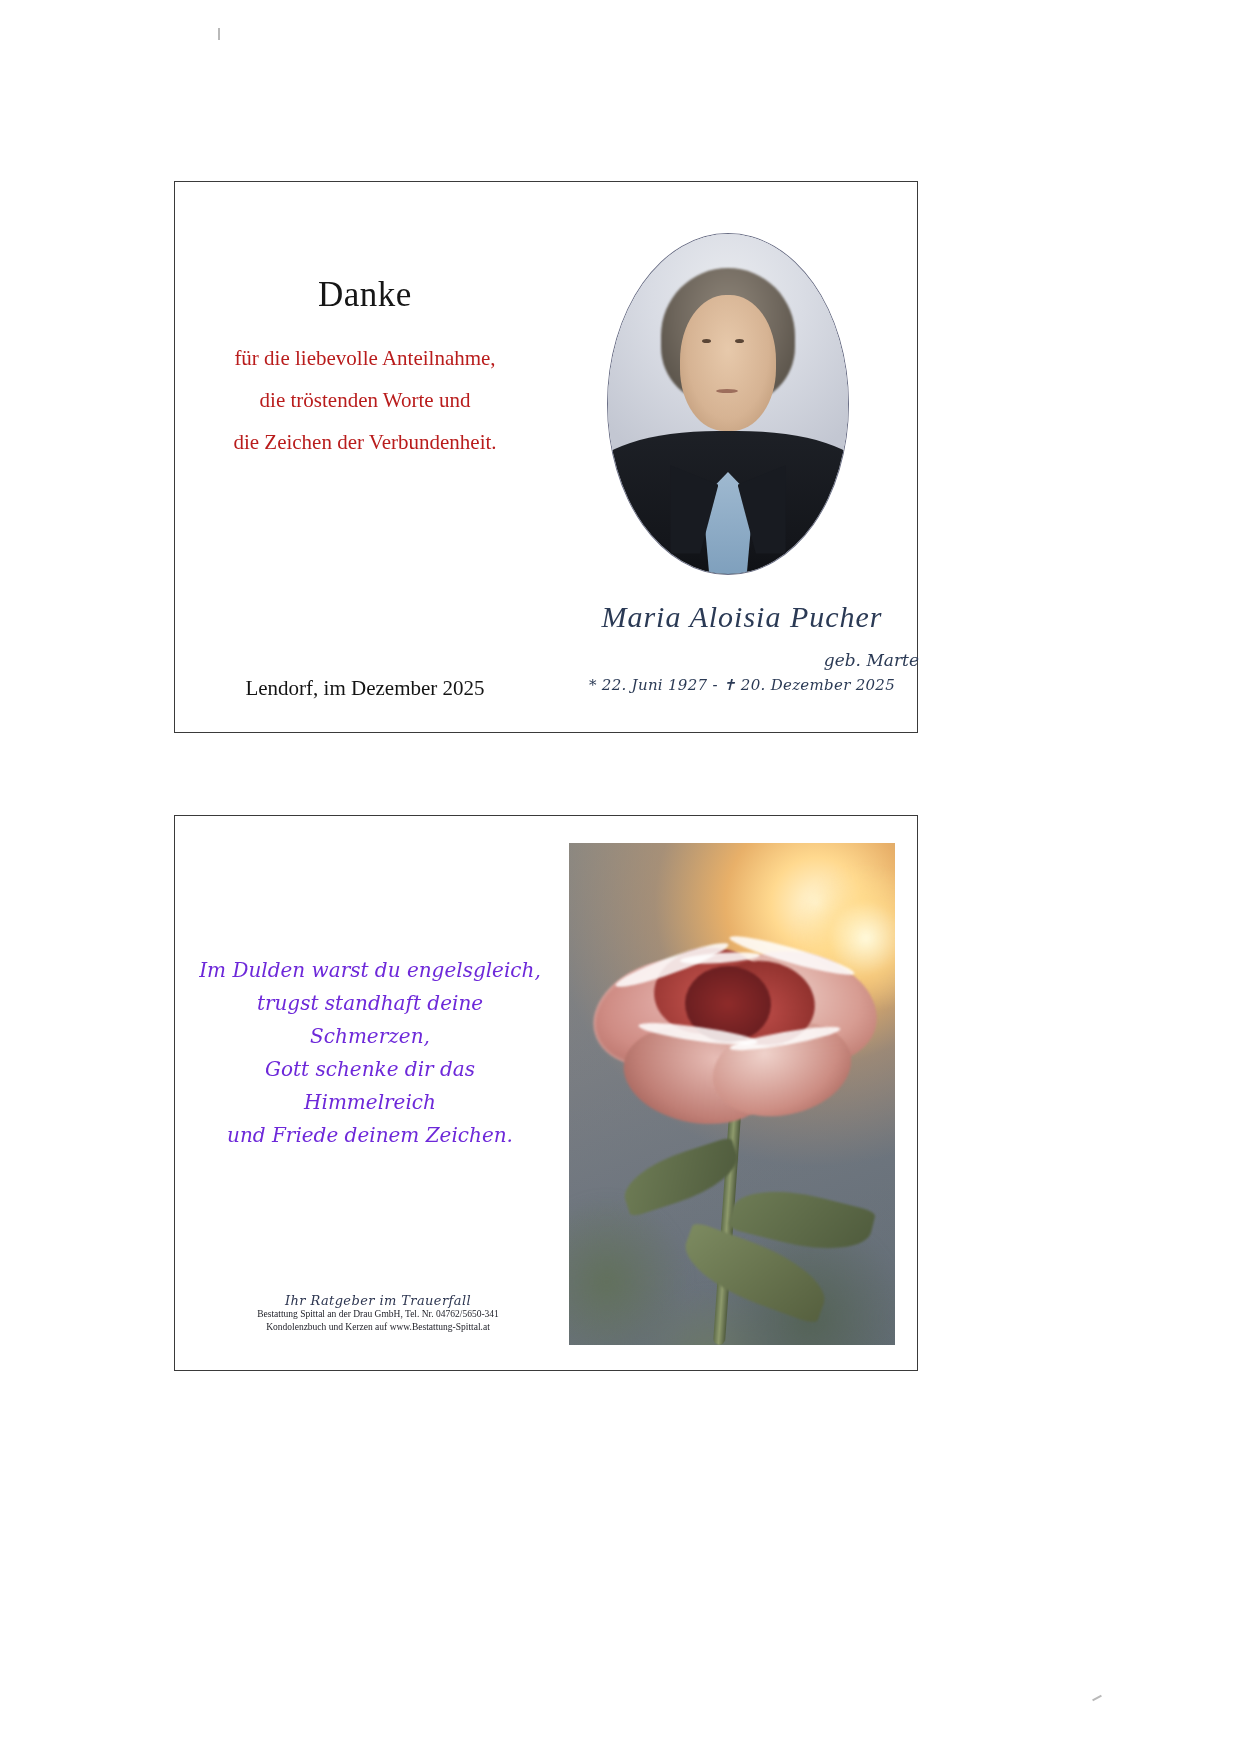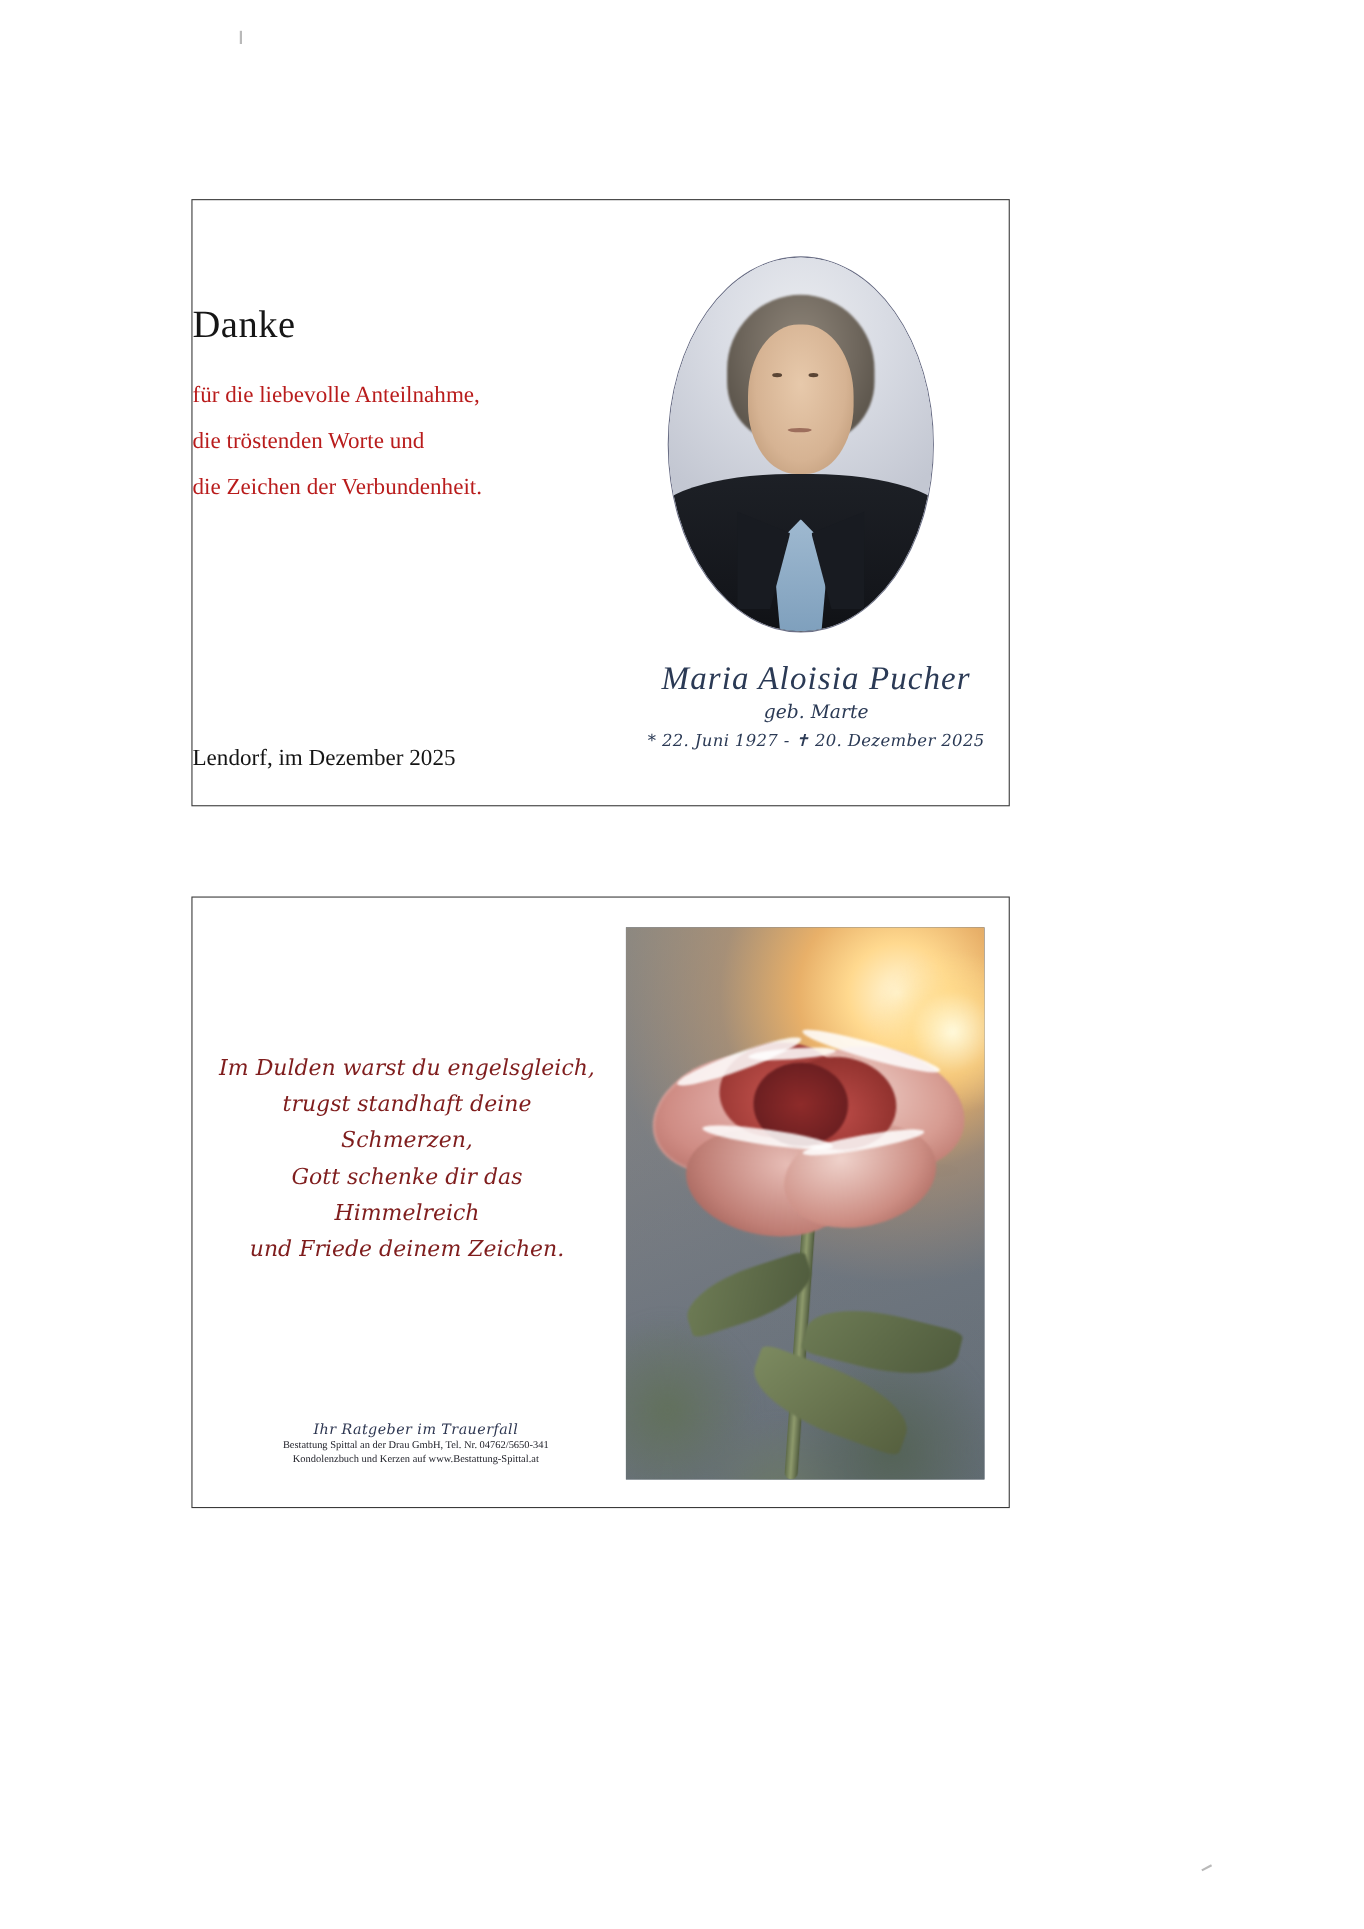--- a/index.html
+++ b/index.html
@@ -29,21 +29,21 @@
     width: 744px;
     height: 552px;
   }
 
   .danke-left {
     position: absolute;
     left: 0;
     top: 0;
     width: 380px;
     height: 100%;
-    text-align: left;
+    text-align: center;
   }
   .danke-title {
     position: absolute;
     top: 93px;
     left: 0;
     width: 100%;
     font-size: 35px;
     letter-spacing: 0.5px;
     color: #161616;
   }
@@ -169,22 +169,23 @@
     font-family: Liberation Serif, serif;
     font-style: italic;
     font-size: 30px;
     letter-spacing: 1px;
     color: #2b3a55;
   }
   .name-born {
     font-family: "DejaVu Serif", "Liberation Serif", serif;
     font-style: italic;
     font-size: 17px;
-    margin-top: 4px;
+    margin-top: 16px;
     color: #2b3a55;
+    text-align: right;
   }
   .name-dates {
     font-family: "DejaVu Serif", "Liberation Serif", serif;
     font-style: italic;
     font-size: 15px;
     margin-top: 6px;
     color: #2b3a55;
     letter-spacing: 0.3px;
   }
 
@@ -198,21 +199,21 @@
   .verse {
     position: absolute;
     left: 22px;
     top: 138px;
     width: 346px;
     text-align: center;
     font-family: "DejaVu Serif", "Liberation Serif", serif;
     font-style: italic;
     font-size: 20px;
     line-height: 33px;
-    color: #7f1d1d;
+    color: #6d28d9;
   }
   .imprint {
     position: absolute;
     left: 38px;
     bottom: 36px;
     width: 330px;
     text-align: center;
     color: #2c3550;
   }
   .imprint-title {

